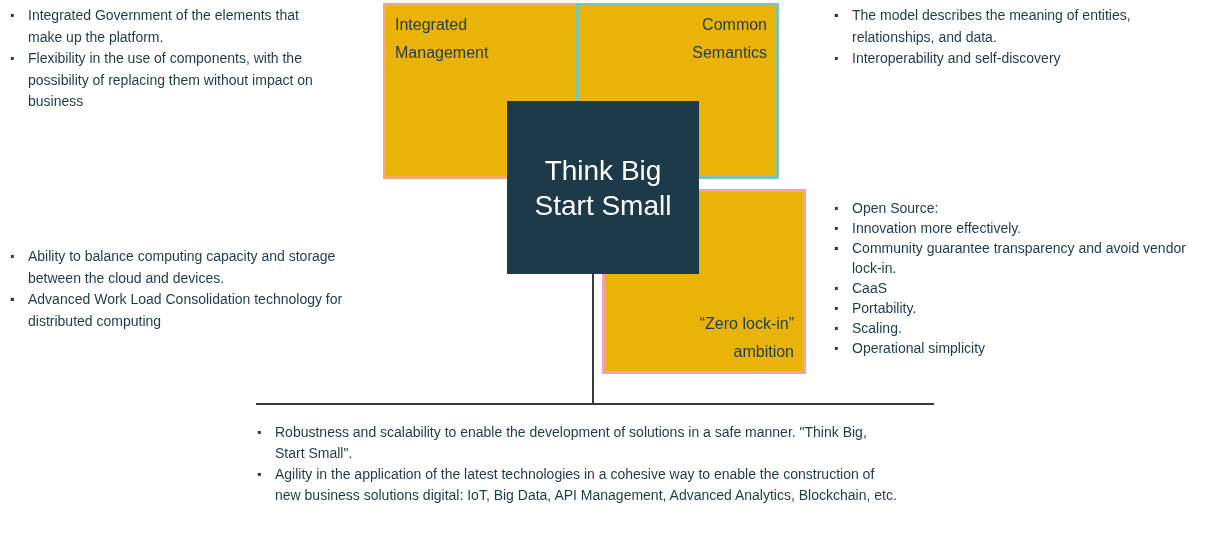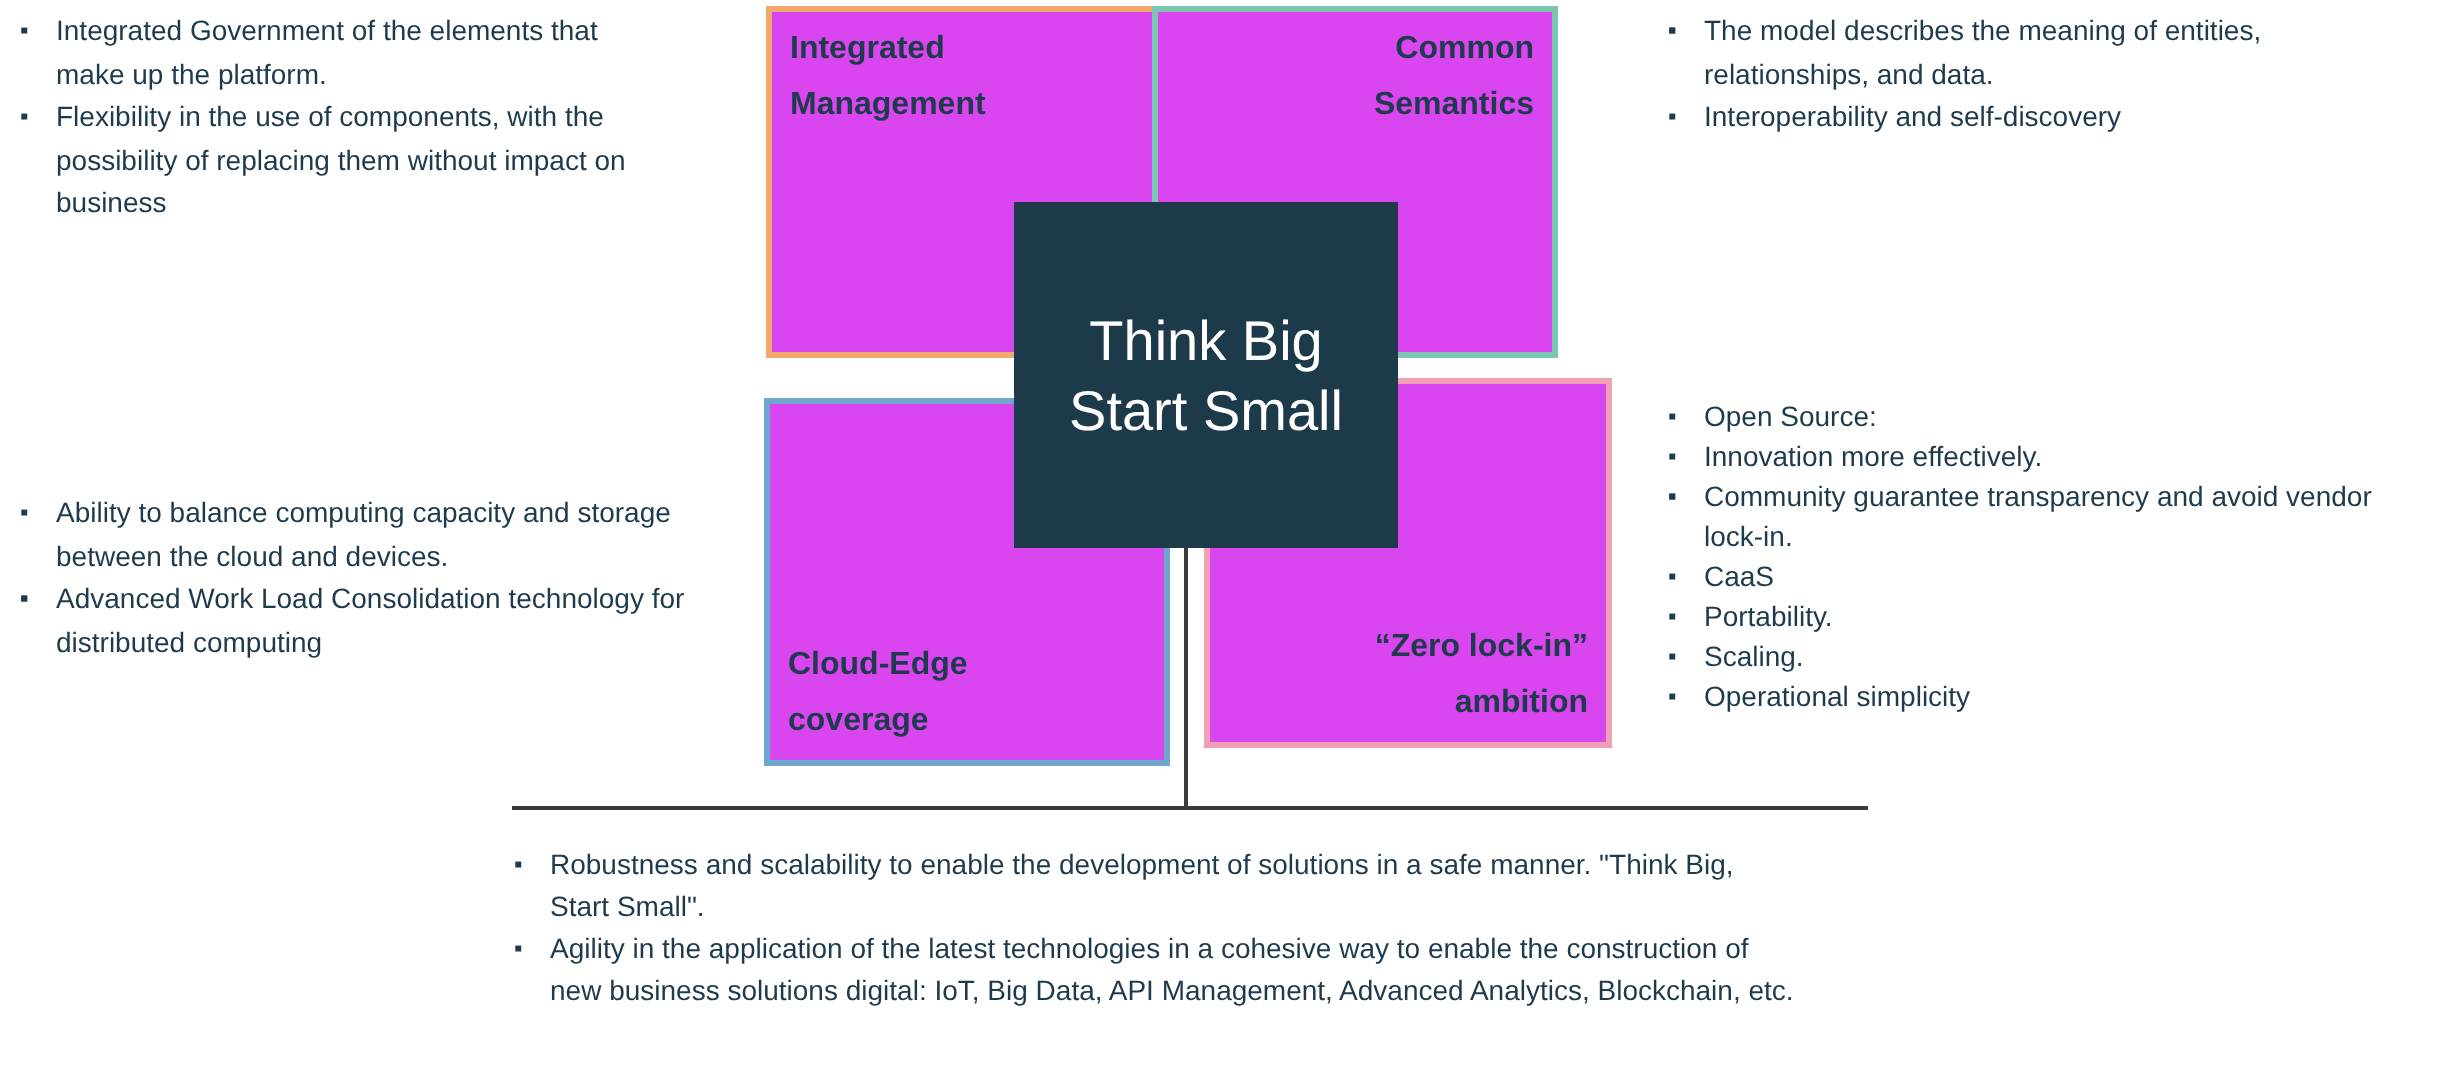--- a/index.html
+++ b/index.html
@@ -24,21 +24,21 @@
 
   #list-top-left  { left: 8px;   top: 5px;   width: 322px; }
   #list-mid-left  { left: 8px;   top: 246px; width: 352px; }
   #list-top-right { left: 832px; top: 5px;   width: 362px; }
   #list-mid-right { left: 832px; top: 198px; width: 372px; line-height: 20px; }
   #list-bottom    { left: 255px; top: 422px; width: 642px; line-height: 21px; }
 
   
   .qbox {
     position: absolute; box-sizing: border-box;
-    background: #d946ef; z-index: 1; display: flex; font-weight: bold;
+    background: #eab308; z-index: 1; display: flex;
   }
   .qbox .qlabel {
     font-size: 16px; line-height: 28px; white-space: pre-line;
     padding: 5px 9px;
   }
   #box-integrated-management {
     left: 383px; top: 3px; width: 203px; height: 176px;
     border: 3px solid var(--box-orange, #f2a96d);
     align-items: flex-start; justify-content: flex-start;
   }
@@ -115,24 +115,20 @@
   <div id="box-integrated-management" class="qbox">
     <div class="qlabel">Integrated
 Management</div>
   </div>
 
   <div id="box-common-semantics" class="qbox">
     <div class="qlabel">Common
 Semantics</div>
   </div>
 
-  <div id="box-cloud-edge" class="qbox">
-    <div class="qlabel">Cloud-Edge
-coverage</div>
-  </div>
 
   <div id="box-zero-lock-in" class="qbox">
     <div class="qlabel">“Zero lock-in”
 ambition</div>
   </div>
 
   <div id="center-box">
     <div class="center-label">Think Big
 Start Small</div>
   </div>

